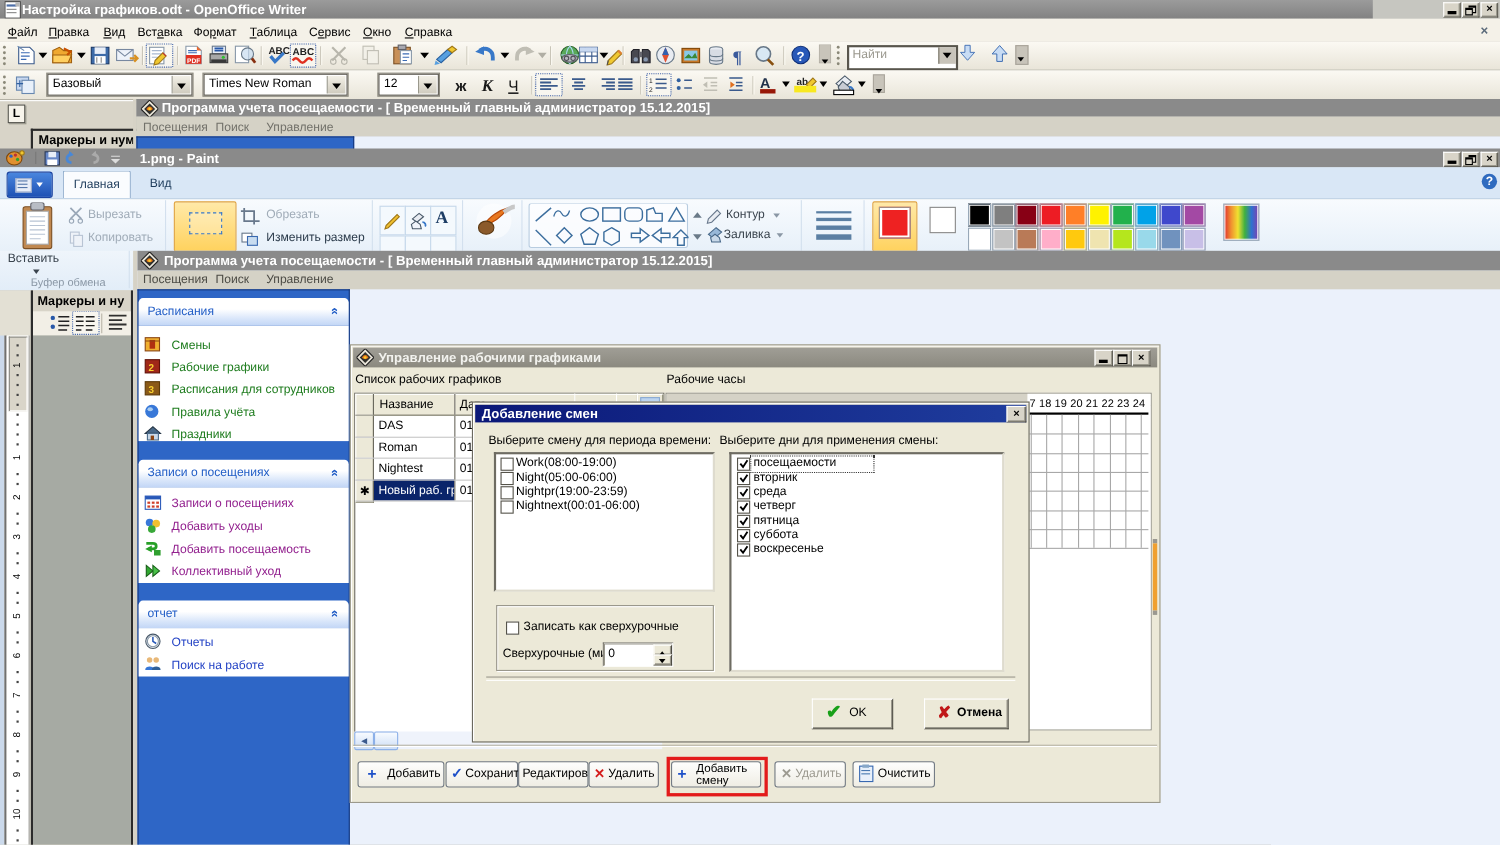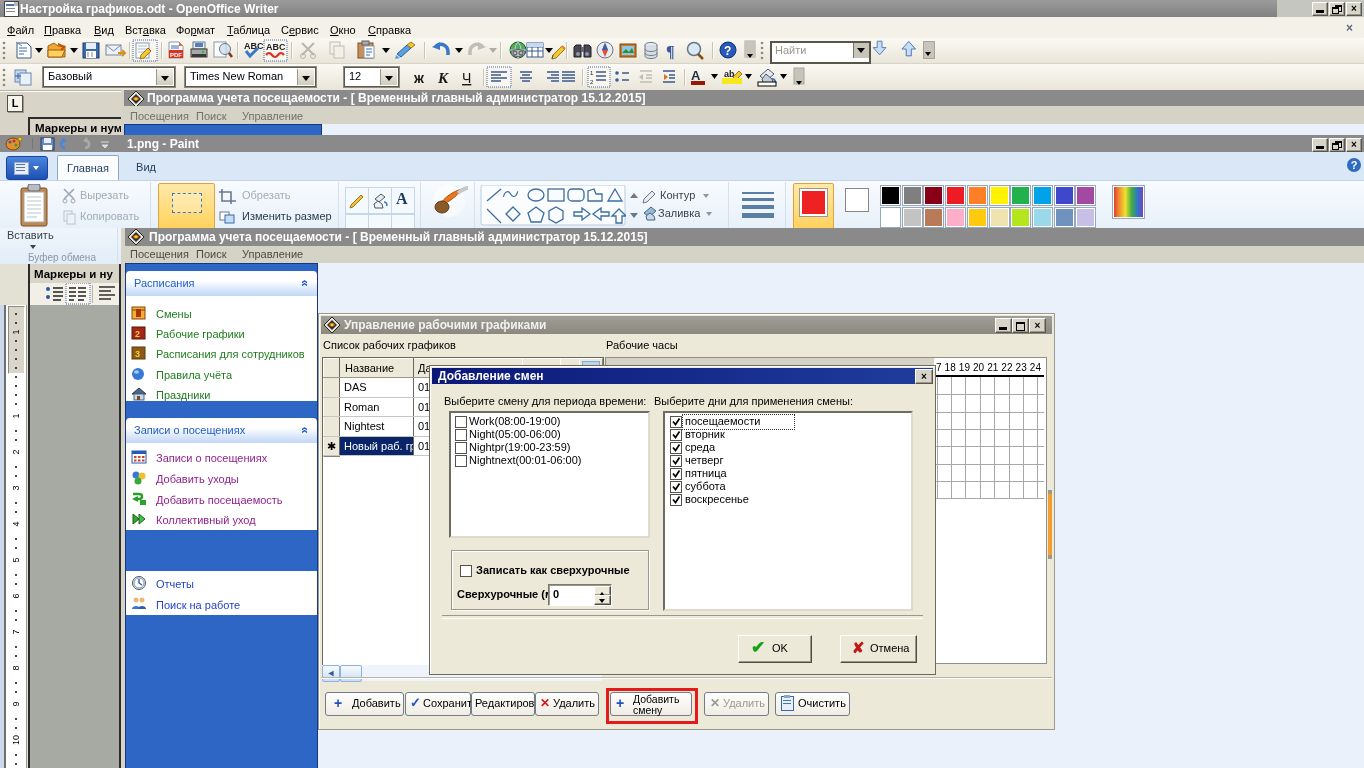--- a/index.html
+++ b/index.html
@@ -23,21 +23,21 @@
 .xpbtn{background:linear-gradient(#FEFEFD,#EFEDE4);border:1px solid #747C86;border-radius:3px;font-size:11px;color:#000;}
 .dis{color:#9C9A90;}
 .pal{width:19px;height:19px;border:1px solid #98A8B8;box-shadow:inset 0 0 0 1px #fff;position:absolute;}
 svg{display:block;}
 .num{font-size:10px;}
 .minbar{position:absolute;left:3px;bottom:2px;width:8px;height:3px;background:#000;}
 </style>
 </head>
 <body>
 
-<div class="abs tbar" style="left:0;top:0;width:1248px;height:17px;padding-left:29px;">
+<div class="abs tbar" style="left:0;top:0;width:1248px;height:17px;">
   <div class="abs" style="left:4px;top:1px;width:13px;height:14px;background:#fff;border:1px solid #444;">
     <div class="abs" style="left:1px;top:2px;width:9px;height:2px;background:#4d6ea8;"></div>
     <div class="abs" style="left:1px;top:6px;width:9px;height:1px;background:#888;"></div>
     <div class="abs" style="left:1px;top:9px;width:9px;height:1px;background:#888;"></div>
     <div class="abs" style="right:0;top:0;width:4px;height:4px;background:#b8b8b8;"></div>
   </div>
   <div class="abs" style="left:20px;top:2px;">Настройка графиков.odt - OpenOffice Writer</div>
   <div class="abs beigebtn" style="left:1312px;top:2px;width:14px;height:12px;">
       <span class="minbar"></span>
     </div>
@@ -709,20 +709,24 @@
           <span style="position:absolute;left:0;top:-2px;width:16px;height:16px;">
             <svg width="16" height="16">
               <path d="M2 3l6 5-6 5z" fill="#30A830" stroke="#186018"></path>
               <path d="M8 3l6 5-6 5z" fill="#48C048" stroke="#186018"></path>
             </svg>
           </span>
           <span class="t">Коллективный уход</span>
         </div>
     </div>
 
+    <div class="abs" style="left:0;top:282px;width:191px;height:25px;background:linear-gradient(#FFFFFF 40%,#D9E6FA 75%,#C2D6F6);border-radius:4px 4px 0 0;">
+      <div class="abs hdrtxt" style="left:8px;top:6px;font-size:11px;font-weight:normal;color:#215DC6;">отчет</div>
+      <div class="chev">«</div>
+    </div>
     <div class="abs" style="left:0;top:307px;width:191px;height:44px;background:#fff;">
       <div class="sideitem" style="top:6px;color:#2443C5;">
           <span style="position:absolute;left:0;top:-2px;width:16px;height:16px;">
             <svg width="16" height="16">
               <circle cx="8" cy="8" r="6.5" fill="#E8ECF2" stroke="#485868"></circle>
               <circle cx="8" cy="8" r="5" fill="#fff" stroke="#8898A8"></circle>
               <path d="M8 4v4l3 2" stroke="#2858B8" stroke-width="1.4" fill="none"></path>
             </svg>
           </span>
           <span class="t">Отчеты</span>
@@ -933,36 +937,36 @@
       </div>
       <div class="abs" style="left:20px;top:67px;font-size:11px;">суббота</div>
     <div class="ck ckd" style="left:5px;top:81px;">
         <svg width="10" height="10">
           <path d="M2 4.5l2.5 3 4-6" stroke="#000" stroke-width="1.7" fill="none"></path>
         </svg>
       </div>
       <div class="abs" style="left:20px;top:80px;font-size:11px;text-align:right;">воскресенье</div>
   </div>
 
-  <div class="abs" style="left:21px;top:184px;width:196px;height:58px;border:1px solid #9a988c;box-shadow:1px 1px 0 #fff, inset 1px 1px 0 #fff;font-weight:bold;">
+  <div class="abs" style="left:21px;top:184px;width:196px;height:58px;border:1px solid #9a988c;box-shadow:1px 1px 0 #fff, inset 1px 1px 0 #fff;">
     <div class="ck" style="left:8px;top:14px;"></div>
     <div class="abs" style="left:24px;top:13px;font-size:11px;">Записать как сверхурочные</div>
     <div class="abs" style="left:5px;top:37px;font-size:11px;">Сверхурочные (ми</div>
     <div class="abs" style="left:96px;top:33px;width:62px;height:20px;background:#fff;border:1px solid #7b786c;border-right-color:#fff;border-bottom-color:#fff;box-shadow:inset 1px 1px 0 #9a988c;">
       <div class="abs" style="left:4px;top:3px;font-size:11px;">0</div>
       <div class="abs btn97" style="left:45px;top:1px;width:15px;height:8px;">
           <span style="position:absolute;left:4px;top:2px;border:3px solid transparent;border-bottom:4px solid #000;"></span>
         </div>
       <div class="abs btn97" style="left:45px;top:10px;width:15px;height:8px;">
           <span style="position:absolute;left:4px;top:3px;border:3px solid transparent;border-top:4px solid #000;"></span>
         </div>
     </div>
   </div>
   <div class="abs" style="left:12px;top:249px;width:481px;height:2px;border-top:1px solid #9a988c;border-bottom:1px solid #fff;"></div>
   <div class="abs btn97" style="left:308px;top:269px;width:72px;height:26px;">
     <b style="position:absolute;left:12px;top:1px;color:#18A018;font-size:17px;">✔</b>
     <span style="position:absolute;left:33px;top:6px;font-size:11px;">OK</span>
   </div>
   <div class="abs btn97" style="left:410px;top:269px;width:75px;height:26px;">
     <b style="position:absolute;left:11px;top:3px;color:#C01818;font-size:15px;">✘</b>
-    <span style="position:absolute;left:29px;top:6px;font-size:11px;">Отмена</span>
+    <span style="position:absolute;left:29px;top:6px;font-size:11px;font-weight:bold;">Отмена</span>
   </div>
 </div>
 
 </body></html>

